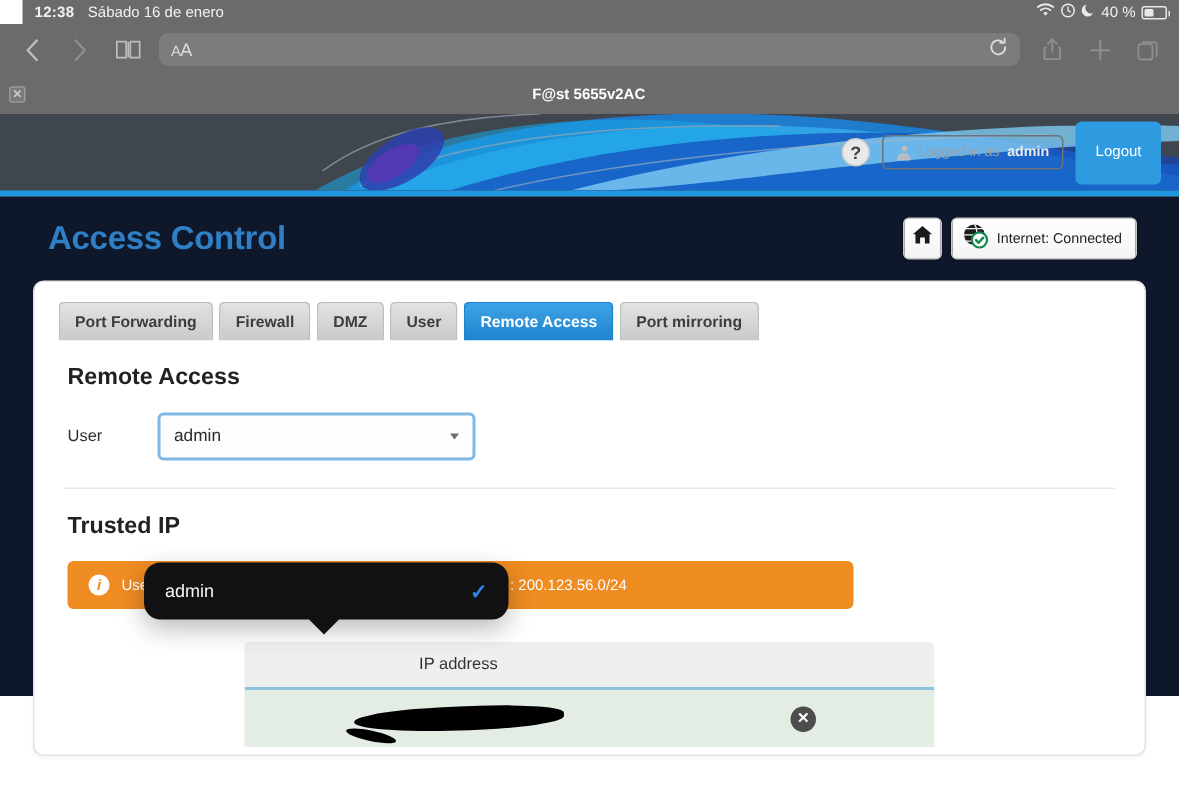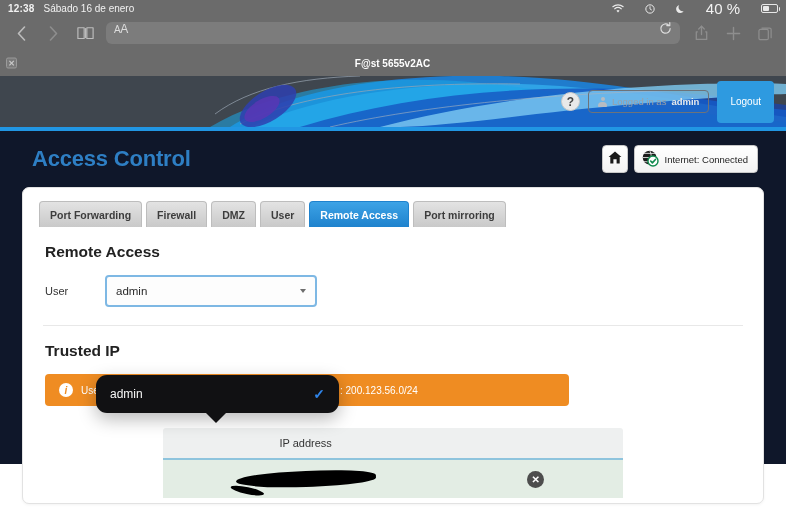--- a/index.html
+++ b/index.html
@@ -9,44 +9,45 @@
     background:#ffffff;
     overflow:hidden;
     position:relative;
   }
 
   
   .statusbar{
     height:16px; background:#6b6b6b; color:#f2f2f2;
     display:flex; align-items:center; font-size:10px; padding:0 8px;
     position:relative;
+    margin-left:15px;
   }
   .sb-left{ display:flex; align-items:center; gap:9px; }
   .sb-time{ font-weight:600; letter-spacing:.2px; }
   .sb-date{ font-weight:400; }
   .sb-right{ position:absolute; right:8px; top:0; height:16px;
-             display:flex; align-items:center; gap:21px; font-size:15px; }
+             display:flex; align-items:center; gap:4px; font-size:10px; }
   .batt{ width:17px; height:9px; border:1px solid #e8e8e8; border-radius:2px;
          position:relative; display:inline-block; }
   .batt::after{ content:""; position:absolute; right:-3px; top:2.5px;
          width:1.5px; height:4px; background:#e8e8e8; border-radius:0 1px 1px 0; }
   .batt i{ position:absolute; left:1px; top:1px; bottom:1px; width:40%;
            background:#e8e8e8; border-radius:1px; display:block; }
 
   
   .toolbar{
     height:34px; background:#6b6b6b; display:flex; align-items:center;
     padding:0 10px; gap:10px;
   }
   .tb-icon{ color:#bdbdbd; display:flex; align-items:center; justify-content:center;
             width:22px; height:22px; flex:0 0 auto; }
   .tb-icon.dim{ color:#8e8e8e; }
   .urlbar{
     flex:1 1 auto; height:22px; background:#7c7c7c; border-radius:6px;
-    display:flex; padding:0 8px; position:relative;
+    display:flex; align-items:center; padding:0 8px; position:relative;
   }
   .urlbar .aa{ color:#dcdcdc; font-size:10px; letter-spacing:-.5px; }
   .urlbar .aa b{ font-size:12px; font-weight:400; }
   .urlbar .url{ position:absolute; left:0; right:0; text-align:center;
                 color:#f5f5f5; font-size:11.5px; }
   .urlbar .reload{ margin-left:auto; color:#dcdcdc; font-size:12px; z-index:1; }
 
   
   .tabstrip{ height:26px; background:#5e5e5e; display:flex; align-items:stretch; }
   .tab{

